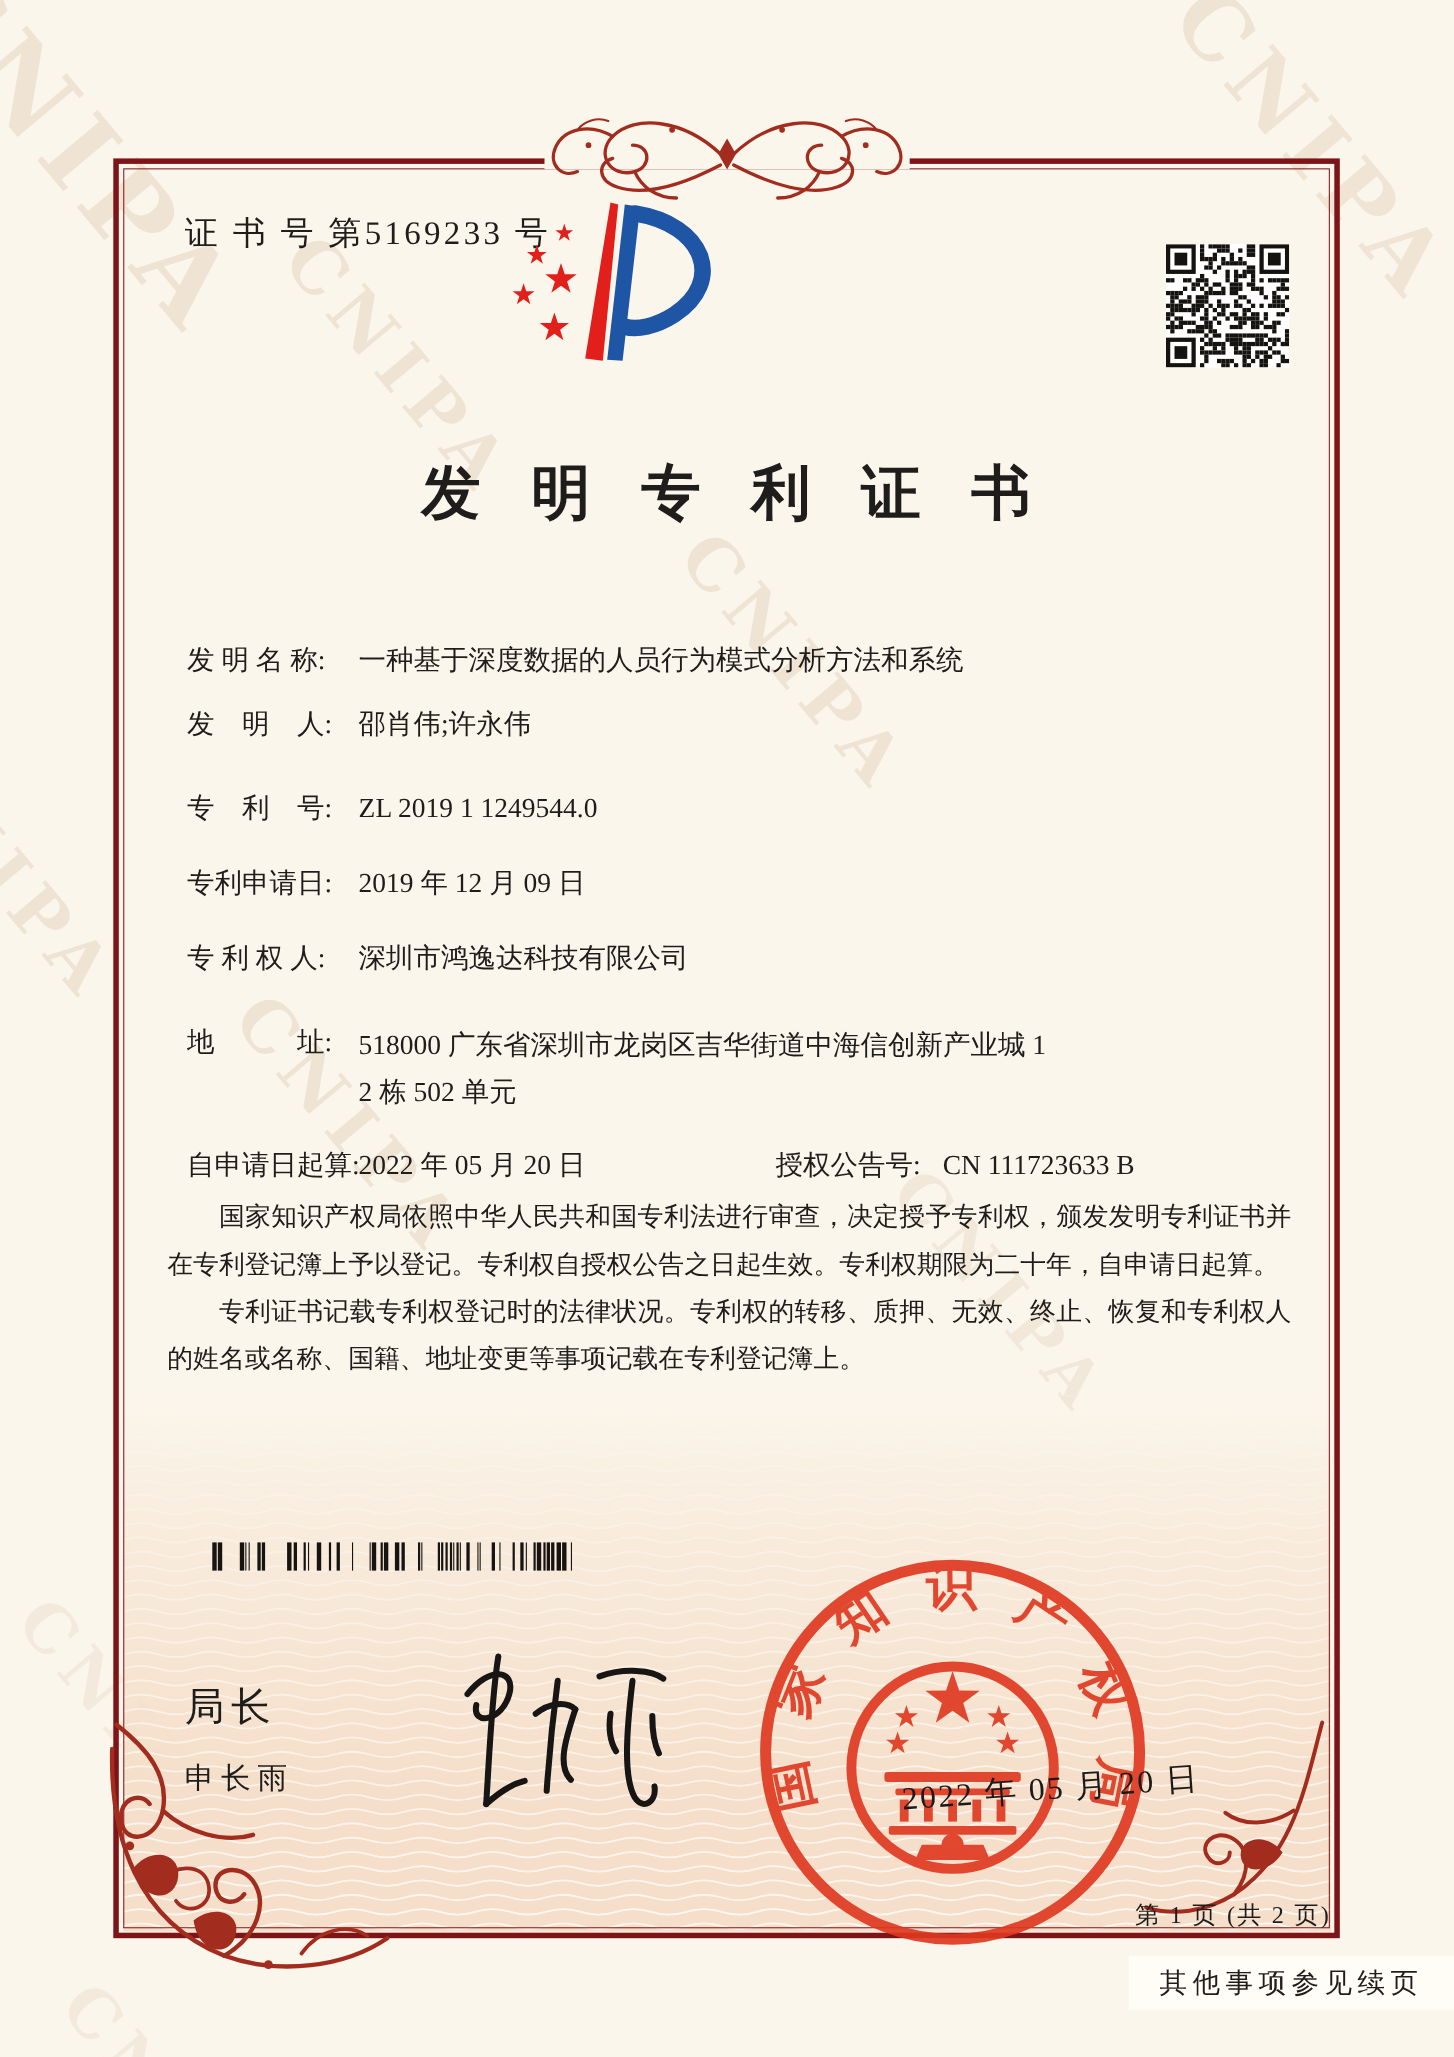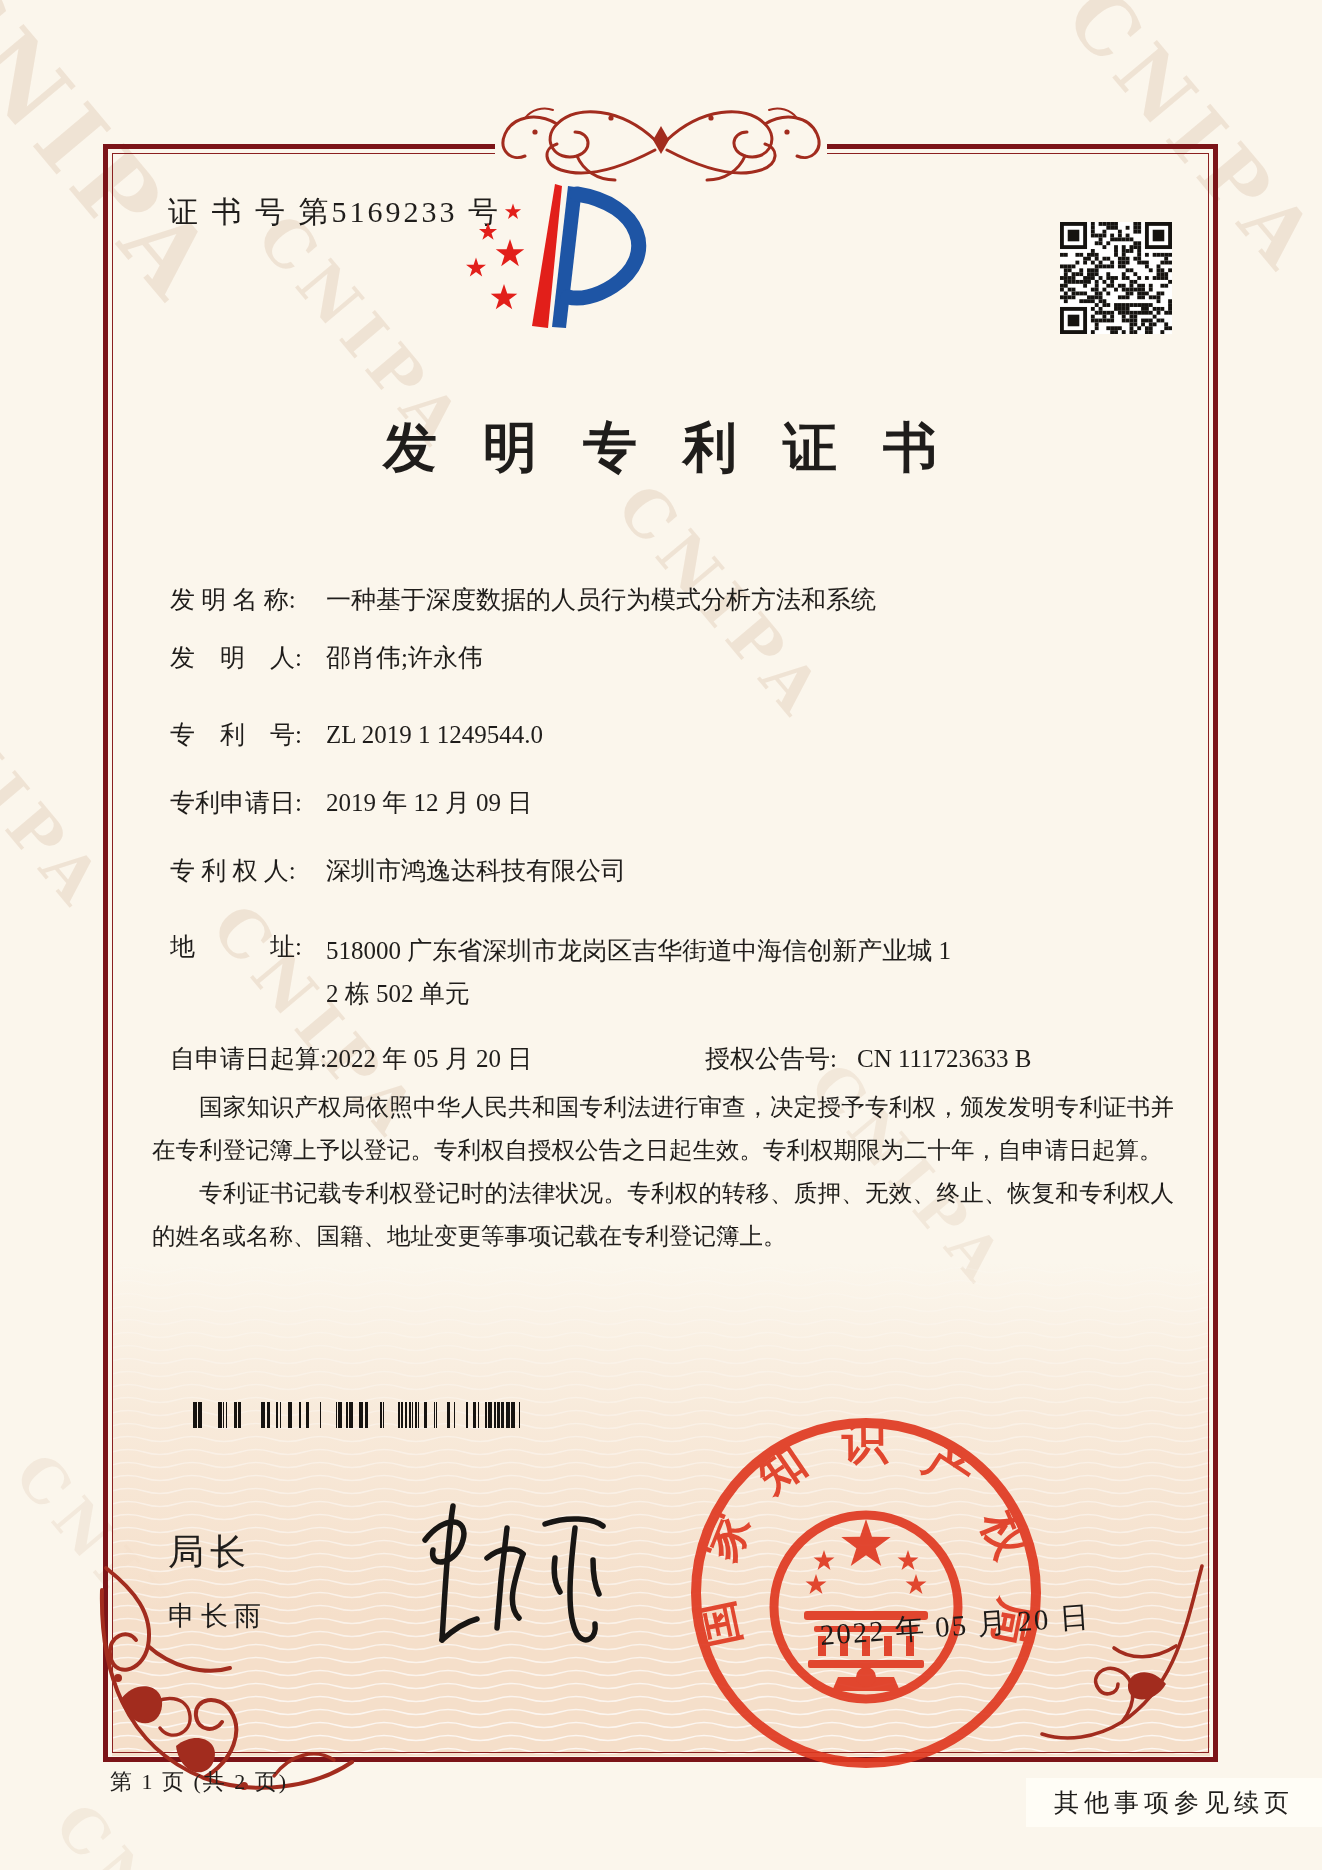--- a/index.html
+++ b/index.html
@@ -41,21 +41,21 @@
 
   .paras{position:absolute;left:152px;top:1086px;width:1022px;font-size:23.5px;
       line-height:1.83;text-align:justify;z-index:3;}
   .paras p{text-indent:2em;}
 
   .barcode{position:absolute;left:190px;top:1402px;z-index:3;}
 
   .director-label{position:absolute;left:168px;top:1528px;font-size:36px;letter-spacing:6px;z-index:3;}
   .director-name{position:absolute;left:168px;top:1598px;font-size:27px;letter-spacing:6px;z-index:3;}
 
-  .page-info{position:absolute;left:110px;top:1767px;width:1100px;text-align:left;
+  .page-info{position:absolute;left:110px;top:1726px;width:1100px;text-align:right;
       font-size:22px;letter-spacing:2px;z-index:4;}
   .note-wrap{position:absolute;left:0;top:1778px;width:1322px;text-align:right;z-index:3;}
   .note{display:inline-block;background:#fffdf6;padding:8px 28px;font-size:25px;letter-spacing:5px;}
 
   .seal-svg{position:absolute;left:688px;top:1415px;z-index:4;opacity:.95;}
   .seal-ring-text{fill:var(--seal_red);font-size:46px;font-weight:bold;
       font-family:"Liberation Serif",serif;}
   .seal-date{position:absolute;left:820px;top:1616px;font-size:29px;letter-spacing:2px;
       white-space:nowrap;z-index:5;transform:rotate(-4deg);transform-origin:left center;color:#1c1a18;}
 

